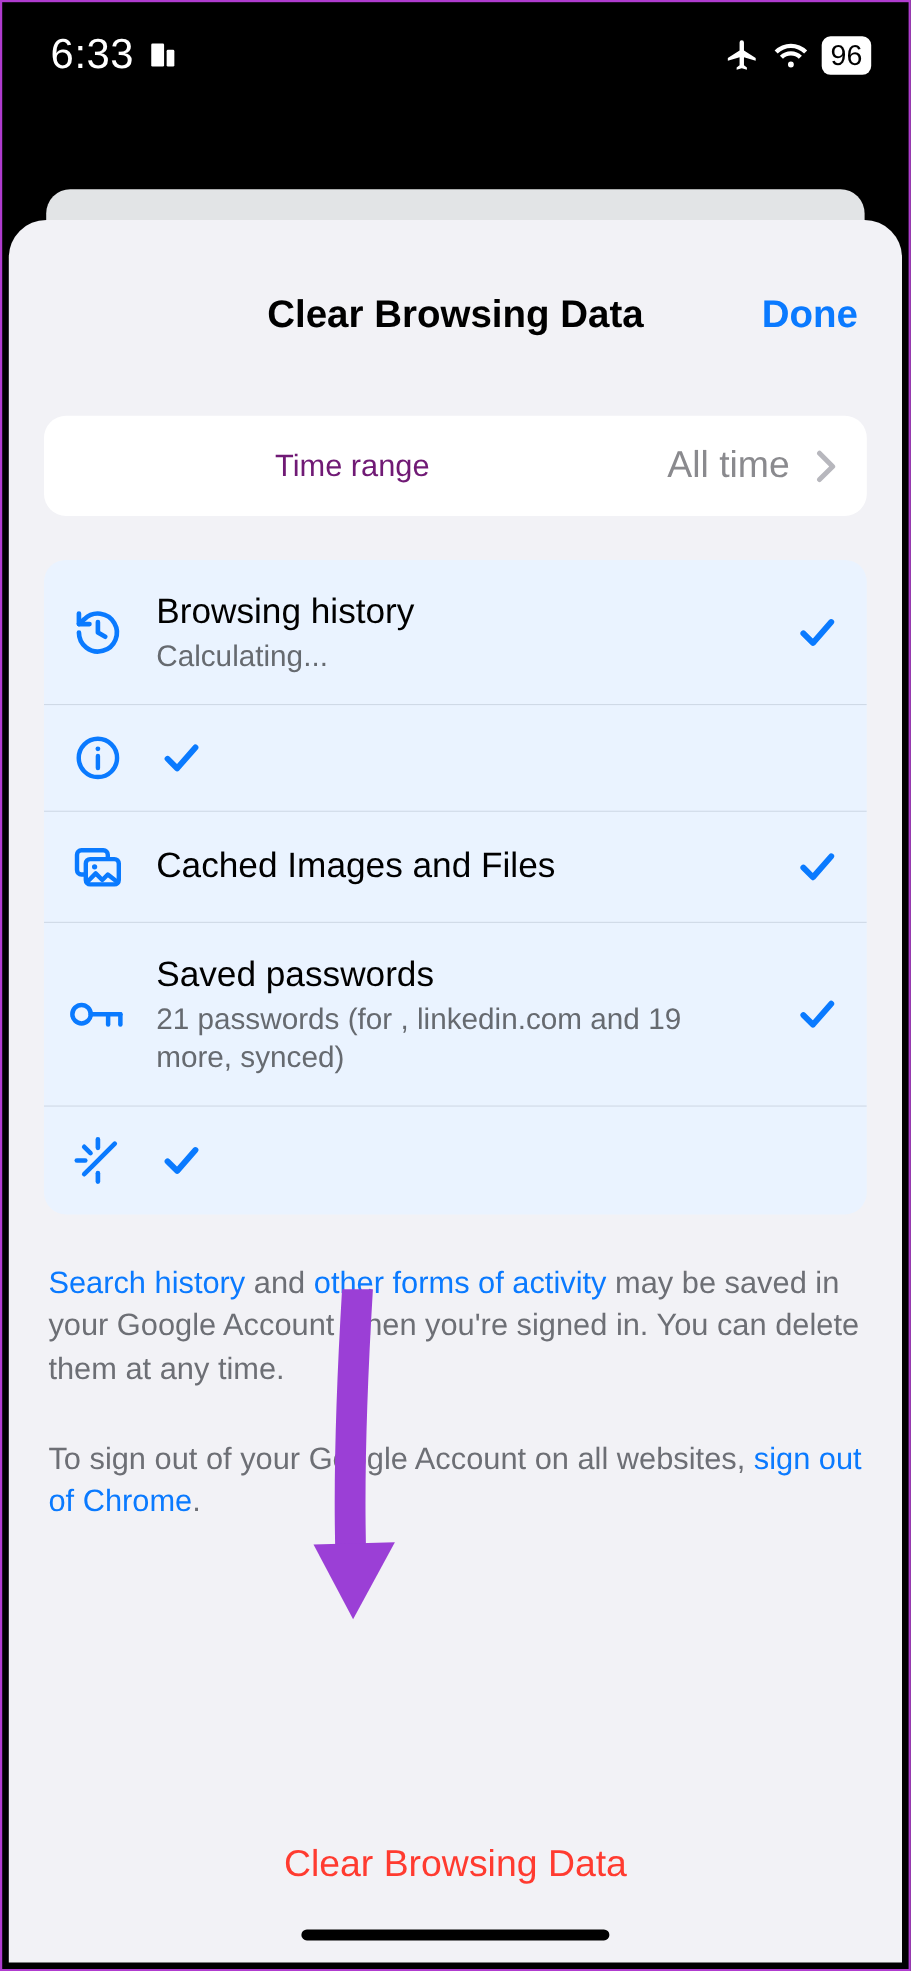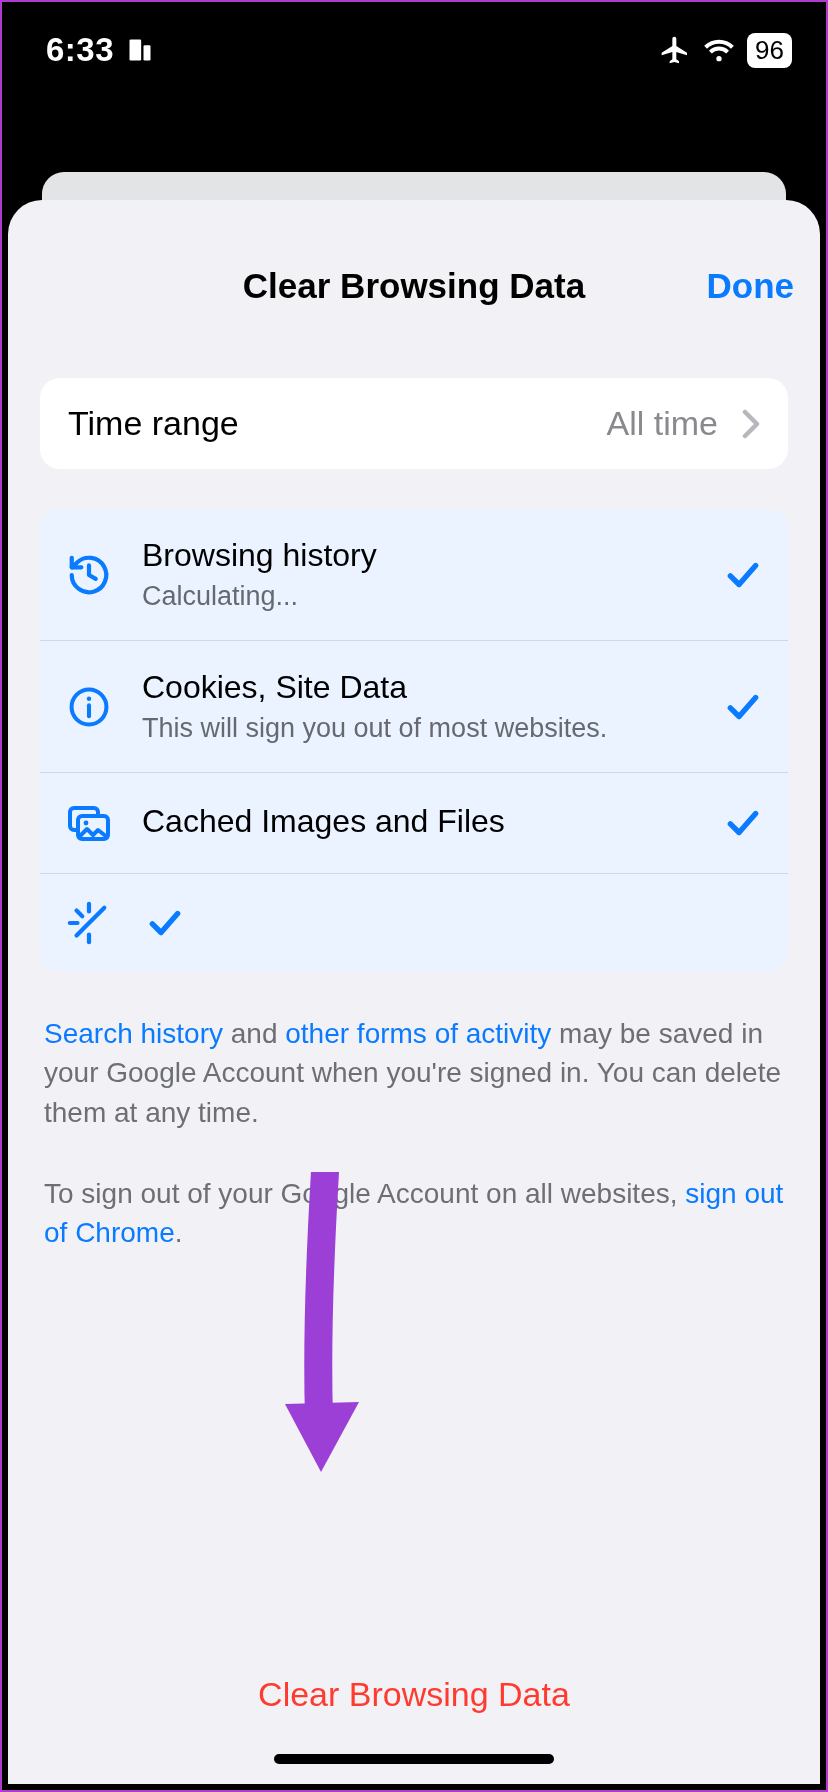--- a/index.html
+++ b/index.html
@@ -2,39 +2,39 @@
 <html><head>
 <meta charset="utf-8">
 <style>
   * { margin: 0; padding: 0; box-sizing: border-box; }
   html, body { width: 828px; height: 1792px; font-family: -apple-system, "SF Pro Text", "Helvetica Neue", Arial, sans-serif; }
   body { background: #000; border: 2px solid #b03ccf; position: relative; }
 
   
   .status-bar { height: 96px; display: flex; align-items: center; justify-content: space-between; padding: 0 34px 0 44px; color: #fff; }
   .status-left { display: flex; align-items: center; gap: 12px; }
-  .status-time { font-size: 33px; font-weight: 700; letter-spacing: 0.5px; }
+  .status-time { font-size: 38px; font-weight: 400; letter-spacing: 0.5px; }
   .status-right { display: flex; align-items: center; gap: 12px; }
   .battery-badge { background:#fff; color:#000; border-radius:8px; padding:2px 8px; font-size:26px; font-weight:400; }
 
   
   .sheet-back { position:absolute; left:40px; right:40px; top:170px; height:60px; background:#e2e4e6; border-radius:22px 22px 0 0; }
 
   
   .sheet { position:absolute; left:6px; right:6px; top:198px; bottom:6px; background:#f2f2f6; border-radius:34px 34px 0 0; padding-top: 50px; overflow:hidden; }
 
   
   .sheet-header { position:relative; height:72px; display:flex; align-items:center; justify-content:center; }
   .sheet-title { font-size:35px; font-weight:700; color:#000; }
-  .done-btn { position:absolute; right:26px; top:50%; transform:translateY(-50%); font-size:35px; font-weight:600; color:#0a7aff; background:none; border:none; }
+  .done-btn { position:absolute; right:40px; top:50%; transform:translateY(-50%); font-size:35px; font-weight:600; color:#0a7aff; background:none; border:none; }
 
   
   .group { margin: 56px 32px 0; background:#fff; border-radius:20px; overflow:hidden; }
   .timerange-row { display:flex; align-items:center; padding:26px 28px; gap:14px; }
-  .tr-label { font-size:34px; font-weight:400; color:#000000; flex:1; }
+  .tr-label { font-size:28px; font-weight:400; color:#701a75; flex:1;text-align:center; }
   .tr-value { font-size:34px; color:#8a8a8e;margin-left:20px; }
 
   
   .options { margin: 40px 32px 0; background:#eaf3ff; border-radius:20px; overflow:hidden; }
   .opt-row { display:flex; align-items:center; padding:26px 22px 26px 22px; gap:26px; border-bottom:1px solid #cfd9e6; }
   .opt-row:last-child { border-bottom:none; }
   .opt-icon { width:54px; display:flex; align-items:center; justify-content:center; flex-shrink:0; }
   .opt-text { flex:1; min-width:0; }
   .opt-title { font-size:32px; font-weight:400; color:#000; line-height:1.25; margin-bottom:4px; }
   .opt-sub { font-size:27px; color:#666a70; line-height:1.3; }
@@ -133,24 +133,20 @@
     </div>
 
     <div class="opt-row">
       <div class="opt-icon">
         <svg width="44" height="44" viewBox="0 0 24 24" fill="none" stroke="#0a7aff" stroke-width="2.2" stroke-linecap="round" stroke-linejoin="round">
           <circle cx="12" cy="12" r="9.5"></circle>
           <line x1="12" y1="11" x2="12" y2="17"></line>
           <circle cx="12" cy="7.5" r="1.2" fill="#0a7aff" stroke="none"></circle>
         </svg>
       </div>
-      <div class="opt-text">
-        <div class="opt-title">Cookies, Site Data</div>
-        <div class="opt-sub">This will sign you out of most websites.</div>
-      </div>
       <div class="check">
         <svg width="38" height="38" viewBox="0 0 24 24" fill="none" stroke="#0a7aff" stroke-width="3.4" stroke-linecap="round" stroke-linejoin="round">
             <polyline points="4 12.5 9.5 18 20 6"></polyline>
           </svg>
       </div>
     </div>
 
     <div class="opt-row">
       <div class="opt-icon">
         <svg width="48" height="48" viewBox="0 0 24 24" fill="none" stroke="#0a7aff" stroke-width="2" stroke-linecap="round" stroke-linejoin="round">
@@ -163,20 +159,39 @@
       <div class="opt-text">
         <div class="opt-title">Cached Images and Files</div>
       </div>
       <div class="check">
         <svg width="38" height="38" viewBox="0 0 24 24" fill="none" stroke="#0a7aff" stroke-width="3.4" stroke-linecap="round" stroke-linejoin="round">
             <polyline points="4 12.5 9.5 18 20 6"></polyline>
           </svg>
       </div>
     </div>
 
+    <div class="opt-row">
+      <div class="opt-icon">
+        <svg width="52" height="40" viewBox="0 0 28 18" fill="none" stroke="#0a7aff" stroke-width="2.2" stroke-linecap="round" stroke-linejoin="round">
+          <circle cx="6" cy="9" r="4.5"></circle>
+          <line x1="10.5" y1="9" x2="25" y2="9"></line>
+          <line x1="19" y1="9" x2="19" y2="14"></line>
+          <line x1="25" y1="9" x2="25" y2="14"></line>
+        </svg>
+      </div>
+      <div class="opt-text">
+        <div class="opt-title">Saved passwords</div>
+        <div class="opt-sub">21 passwords (for , linkedin.com and 19 more, synced)</div>
+      </div>
+      <div class="check">
+        <svg width="38" height="38" viewBox="0 0 24 24" fill="none" stroke="#0a7aff" stroke-width="3.4" stroke-linecap="round" stroke-linejoin="round">
+            <polyline points="4 12.5 9.5 18 20 6"></polyline>
+          </svg>
+      </div>
+    </div>
 
     <div class="opt-row">
       <div class="opt-icon">
         <svg width="46" height="46" viewBox="0 0 24 24" fill="none" stroke="#0a7aff" stroke-width="2.2" stroke-linecap="round" stroke-linejoin="round">
           <line x1="9" y1="15" x2="20" y2="4"></line>
           <line x1="6" y1="12" x2="2" y2="12"></line>
           <line x1="8.5" y1="8.5" x2="5.5" y2="5.5"></line>
           <line x1="12" y1="6" x2="12" y2="2"></line>
           <line x1="8.5" y1="15.5" x2="5.5" y2="18.5"></line>
           <line x1="12" y1="18" x2="12" y2="22"></line>

